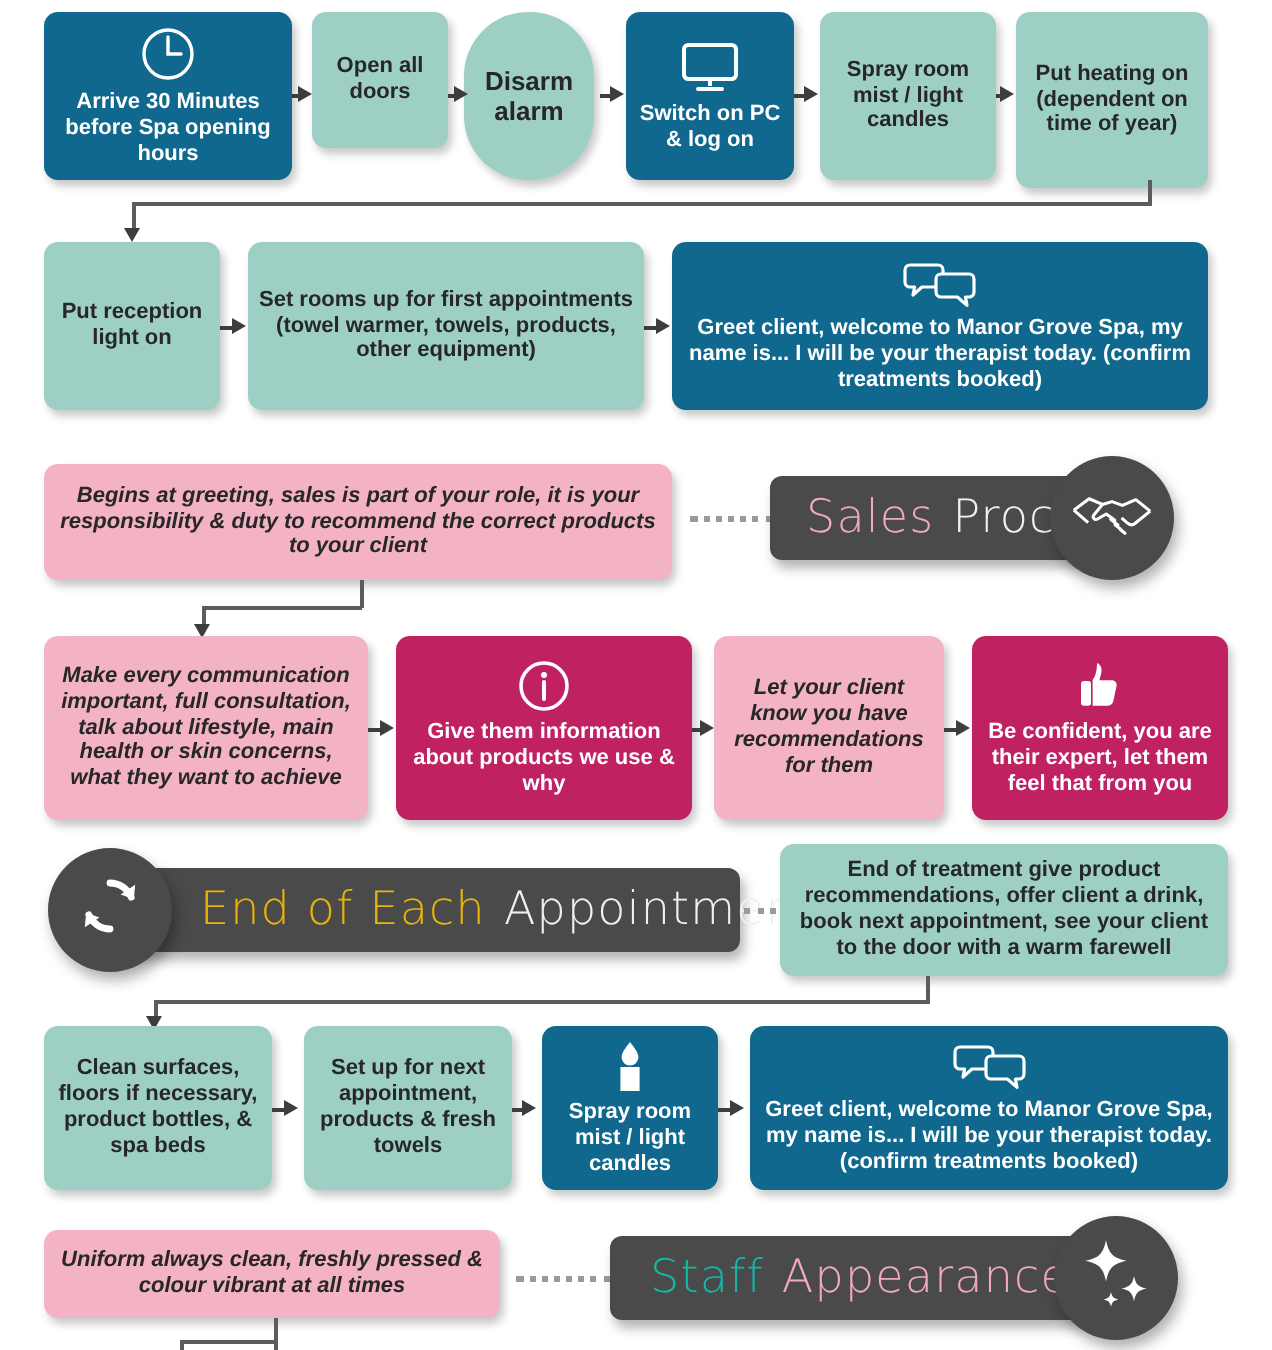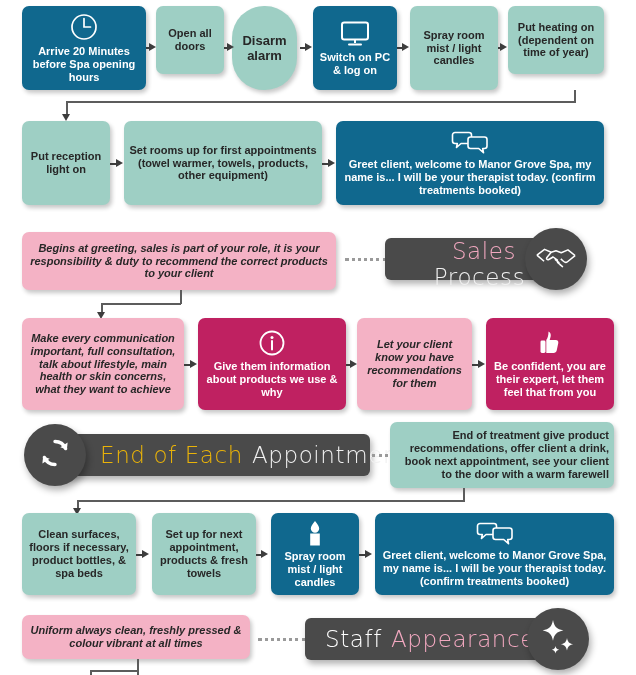--- a/index.html
+++ b/index.html
@@ -104,21 +104,21 @@
 
 <div id="stage">
 
   <div class="node teal-dark" style="left:22px; top:6px; width:124px; height:84px; font-size:11px;">
     <span class="icon-wrap">
       <svg width="30" height="30" viewBox="0 0 30 30">
         <circle cx="15" cy="15" r="12" fill="none" stroke="#fff" stroke-width="1.7"></circle>
         <path d="M15 6.5 L15 15 L21.5 15" fill="none" stroke="#fff" stroke-width="1.7" stroke-linecap="round"></path>
       </svg>
     </span>
-    <span class="label">Arrive 20 Minutes before Spa opening hours</span>
+    <span class="label">Arrive 30 Minutes before Spa opening hours</span>
   </div>
 
   <div class="node teal-light" style="left:156px; top:6px; width:68px; height:68px; font-size:11px;">
     <span class="label">Open all doors</span>
   </div>
 
   <div class="node teal-light" style="left:232px; top:6px; width:65px; height:84px; font-size:13px;border-radius:32px;">
     <span class="label">Disarm alarm</span>
   </div>
 
@@ -131,21 +131,21 @@
         <path d="M10 24.5 L22 24.5" stroke="#fff" stroke-width="2" stroke-linecap="round"></path>
       </svg>
     </span>
     <span class="label">Switch on PC &amp; log on</span>
   </div>
 
   <div class="node teal-light" style="left:410px; top:6px; width:88px; height:84px; font-size:11px;">
     <span class="label">Spray room mist / light candles</span>
   </div>
 
-  <div class="node teal-light" style="left:508px; top:6px; width:96px; height:68px; font-size:11px;">
+  <div class="node teal-light" style="left:508px; top:6px; width:96px; height:88px; font-size:11px;">
     <span class="label">Put heating on (dependent on time of year)</span>
   </div>
 
   <div class="conn h" style="left:146px; top:47px; width:5px;"></div>
   <div class="arrowhead arrow-right" style="left:149px; top:43px;"></div>
   <div class="conn h" style="left:224px; top:47px; width:5px;"></div>
   <div class="arrowhead arrow-right" style="left:227px; top:43px;"></div>
   <div class="conn h" style="left:300px; top:47px; width:8px;"></div>
   <div class="arrowhead arrow-right" style="left:305px; top:43px;"></div>
   <div class="conn h" style="left:397px; top:47px; width:8px;"></div>
@@ -176,21 +176,21 @@
     <span class="label">Greet client, welcome to Manor Grove Spa, my name is... I will be your therapist today. (confirm treatments booked)</span>
   </div>
 
   <div class="conn h" style="left:110px; top:163px; width:9px;"></div>
   <div class="arrowhead arrow-right" style="left:116px; top:159px;"></div>
   <div class="conn h" style="left:322px; top:163px; width:9px;"></div>
   <div class="arrowhead arrow-right" style="left:328px; top:159px;"></div>
 
   <div class="dots" style="left:345px; top:258px; width:42px;"></div>
 
-  <div class="banner" style="left:385px; top:238px; width:180px;flex-direction:column;">
+  <div class="banner" style="left:385px; top:238px; width:180px;">
     <span class="banner-text" style="color:#f2a8c0; margin-left:18px;">Sales</span>
     <span class="banner-text" style="color:#f0f0f0; margin-left:9px;">Process</span>
   </div>
   <div class="banner-circle" style="left:525px; top:228px; width:62px; height:62px;">
     <span>
       <svg width="42" height="30" viewBox="0 0 44 30">
         <path d="M2 13 L10 7 L17 10 L22 8.5 L27.5 10.5 L34.5 7.5 L42 13.5" fill="none" stroke="#fff" stroke-width="1.6" stroke-linejoin="round"></path>
         <path d="M17 10 L12.5 15.5 c-1 1.3 0.4 3 1.9 2.1 L19 15" fill="none" stroke="#fff" stroke-width="1.6" stroke-linejoin="round"></path>
         <path d="M19 15 l4.5 3.3 M21.3 17.8 l3.8 3 M23.6 20.6 l3.2 2.6 M26.2 23 l2.6 2.1" fill="none" stroke="#fff" stroke-width="1.6" stroke-linecap="round"></path>
         <path d="M42 13.5 L34 20 c-1.6 1.3 -3.2 0.4 -4.2 -0.5 L27 17" fill="none" stroke="#fff" stroke-width="1.6" stroke-linejoin="round"></path>
@@ -253,21 +253,21 @@
       <svg width="36" height="36" viewBox="0 0 36 36">
         <path d="M18 6.5 a11.5 11.5 0 0 1 10.6 7.1" fill="none" stroke="#fff" stroke-width="3.4" stroke-linecap="round"></path>
         <path d="M30.6 7.4 l-0.7 7.2 l-6.6 -2.3 z" fill="#fff"></path>
         <path d="M18 29.5 a11.5 11.5 0 0 1 -10.6 -7.1" fill="none" stroke="#fff" stroke-width="3.4" stroke-linecap="round"></path>
         <path d="M5.4 28.6 l0.7 -7.2 l6.6 2.3 z" fill="#fff"></path>
       </svg>
     </span>
   </div>
   <div class="dots" style="left:372px; top:454px; width:22px;"></div>
 
-  <div class="node teal-light" style="left:390px; top:422px; width:224px; height:66px; font-size:11px;text-align:right;">
+  <div class="node teal-light" style="left:390px; top:422px; width:224px; height:66px; font-size:11px;">
     <span class="label">End of treatment give product recommendations, offer client a drink, book next appointment, see your client to the door with a warm farewell</span>
   </div>
 
   <div class="conn v thin" style="left:463px; top:488px; height:13px;"></div>
   <div class="conn h thin" style="left:77px; top:500px; width:388px;"></div>
   <div class="conn v thin" style="left:77px; top:500px; height:11px;"></div>
   <div class="arrowhead arrow-down" style="left:73px; top:508px;"></div>
 
   <div class="node teal-light" style="left:22px; top:513px; width:114px; height:82px; font-size:11px;">
     <span class="label">Clean surfaces, floors if necessary, product bottles, &amp; spa beds</span>
@@ -300,21 +300,21 @@
   <div class="conn h" style="left:136px; top:554px; width:9px;"></div>
   <div class="arrowhead arrow-right" style="left:142px; top:550px;"></div>
   <div class="conn h" style="left:256px; top:554px; width:8px;"></div>
   <div class="arrowhead arrow-right" style="left:261px; top:550px;"></div>
   <div class="conn h" style="left:359px; top:554px; width:8px;"></div>
   <div class="arrowhead arrow-right" style="left:365px; top:550px;"></div>
 
   <div class="dots" style="left:258px; top:638px; width:48px;"></div>
 
   <div class="banner" style="left:305px; top:618px; width:250px;">
-    <span class="banner-text" style="color:#ffffff; margin-left:20px;">Staff</span>
+    <span class="banner-text" style="color:#14b8a6; margin-left:20px;">Staff</span>
     <span class="banner-text" style="color:#f2a8c0; margin-left:9px;">Appearance</span>
   </div>
   <div class="banner-circle" style="left:527px; top:608px; width:62px; height:62px;">
     <span>
       <svg width="40" height="40" viewBox="0 0 40 40">
         <path d="M15 3 c1.3 6.8 3.6 9.1 10.4 10.4 c-6.8 1.3 -9.1 3.6 -10.4 10.4 c-1.3 -6.8 -3.6 -9.1 -10.4 -10.4 c6.8 -1.3 9.1 -3.6 10.4 -10.4 z" fill="#fff"></path>
         <path d="M29 21 c0.8 4.1 2.2 5.5 6.3 6.3 c-4.1 0.8 -5.5 2.2 -6.3 6.3 c-0.8 -4.1 -2.2 -5.5 -6.3 -6.3 c4.1 -0.8 5.5 -2.2 6.3 -6.3 z" fill="#fff"></path>
         <path d="M17.5 29 c0.5 2.4 1.3 3.2 3.7 3.7 c-2.4 0.5 -3.2 1.3 -3.7 3.7 c-0.5 -2.4 -1.3 -3.2 -3.7 -3.7 c2.4 -0.5 3.2 -1.3 3.7 -3.7 z" fill="#fff"></path>
       </svg>
     </span>

